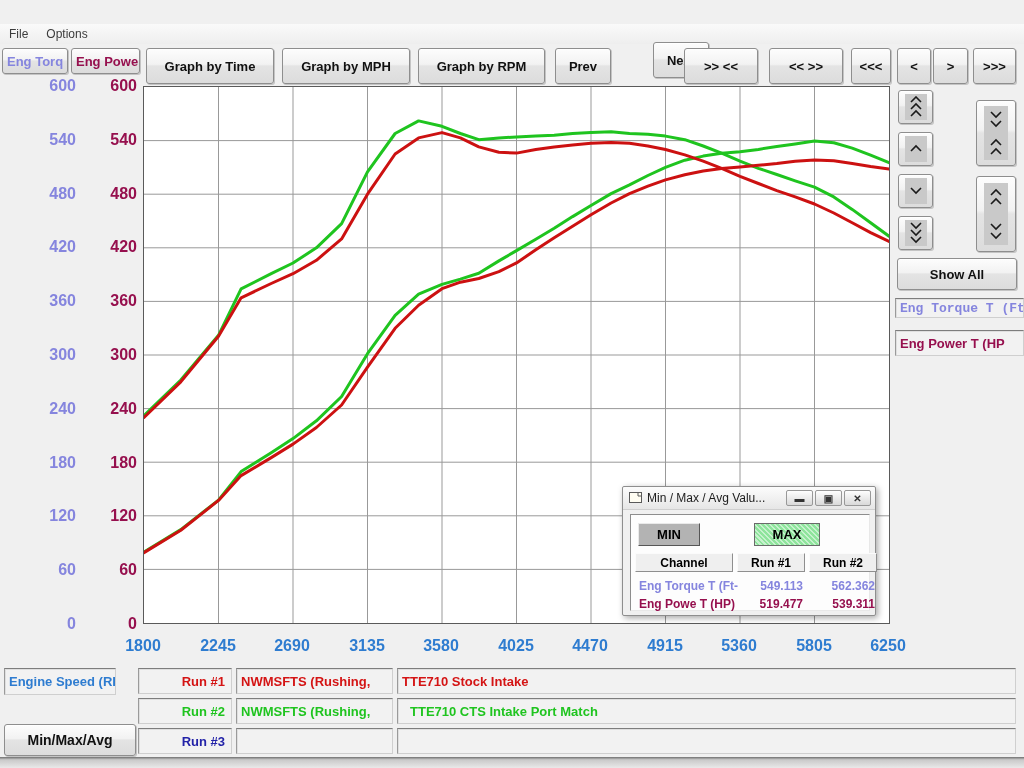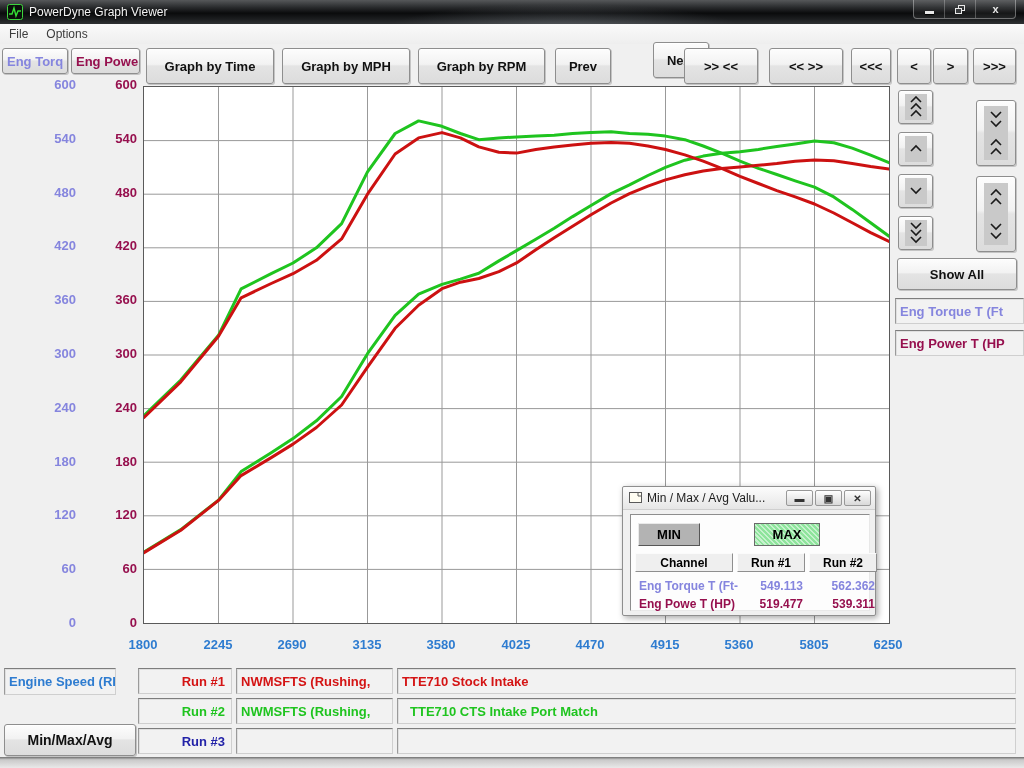--- a/index.html
+++ b/index.html
@@ -50,21 +50,21 @@
   .c-power  { color:#96104e; }
   .c-blue   { color:#2e7cd0; }
   .c-red    { color:#d41414; }
   .c-green  { color:#1fc41f; }
   .c-navy   { color:#2323a8; }
 
   
   .plot { position:absolute; left:143px; top:86px; width:747px; height:538px;
     background:#fff; border:1px solid #5a5a5a; }
   .plot svg { display:block; }
-  .tick-label { position:absolute; font-weight:bold; font-size:13px; }
+  .tick-label { position:absolute; font-weight:bold; font-size:16px; }
 
   
   .mini-btn { display:flex; align-items:center; justify-content:center; }
   .mini-inner { background:#c9c9c9; display:flex; flex-direction:column; align-items:center; justify-content:center; gap:1px; }
   .show-all { left:897px; top:258px; width:120px; height:32px; }
   .legend-box { font-size:13px; padding-left:4px; }
 
   
   .mm-window { position:absolute; left:622px; top:486px; width:254px; height:130px;
     background:#f0f0f0; border:1px solid #8e8e8e; border-radius:2px;
@@ -95,41 +95,20 @@
   .bottom-edge { position:absolute; left:0; top:757px; width:1024px; height:11px;
     background:linear-gradient(180deg,#6f6f6f 0%,#c9c9c9 25%,#e9e9e9 100%); }
 
   .minmaxavg { left:4px; top:724px; width:132px; height:32px; font-size:14px; }
 </style>
 </head>
 <body>
 
 <div class="app">
 
-  <div class="titlebar">
-    <svg class="app-icon" viewBox="0 0 16 16">
-      <rect x="0.5" y="0.5" width="15" height="15" rx="2" fill="#0b0f0b" stroke="#3dd43d"></rect>
-      <polyline points="2,10 5,10 7,4 9,12 11,7 14,7" fill="none" stroke="#35e035" stroke-width="1.4"></polyline>
-    </svg>
-    <span class="title-text">PowerDyne Graph Viewer</span>
-    <div class="win-btns">
-      <div class="win-btn">
-          <span class="glyph-min"></span>
-        </div>
-      <div class="win-btn">
-          <span class="glyph-restore">
-            <i></i>
-            <i></i>
-          </span>
-        </div>
-      <div class="win-btn">
-          <span>x</span>
-        </div>
-    </div>
-  </div>
 
   <div class="menubar">
     <span class="menu-item">File</span>
     <span class="menu-item">Options</span>
   </div>
 
   <div class="btn chan-torq">Eng Torq</div>
   <div class="btn chan-pow">Eng Powe</div>
 
   <div class="btn" style="left:146px;top:48px;width:128px;height:36px;">Graph by Time</div>
@@ -254,21 +233,21 @@
           <polyline points="2,7 7,2 12,7" fill="none" stroke="#1a1a1a" stroke-width="1.6"></polyline>
           <polyline points="2,16 7,11 12,16" fill="none" stroke="#1a1a1a" stroke-width="1.6"></polyline>
           <polyline points="2,36 7,41 12,36" fill="none" stroke="#1a1a1a" stroke-width="1.6"></polyline>
           <polyline points="2,45 7,50 12,45" fill="none" stroke="#1a1a1a" stroke-width="1.6"></polyline>
         </svg>
     </span>
   </div>
 
   <div class="btn show-all">Show All</div>
 
-  <div class="sunken legend-box c-torque" style="left:895px;top:298px;width:129px;height:26px;">Eng Torque T (Ft</div>
+  <div class="sunken legend-box c-torque" style="left:895px;top:298px;width:129px;height:20px;font-family:Liberation Mono, monospace;">Eng Torque T (Ft</div>
   <div class="sunken legend-box c-power" style="left:895px;top:330px;width:129px;height:26px;">Eng Power T (HP</div>
 
   <div class="mm-window">
     <div class="mm-title">
       <svg width="14" height="12" viewBox="0 0 14 12" style="margin-left:6px;">
         <rect x="0.5" y="0.5" width="12" height="10" fill="#fffdf2" stroke="#5a5a5a"></rect>
         <polyline points="9,0.5 9,4 12.5,4" fill="none" stroke="#5a5a5a"></polyline>
       </svg>
       <span class="mm-title-text">Min / Max / Avg Valu...</span>
       <div class="mm-btns">

